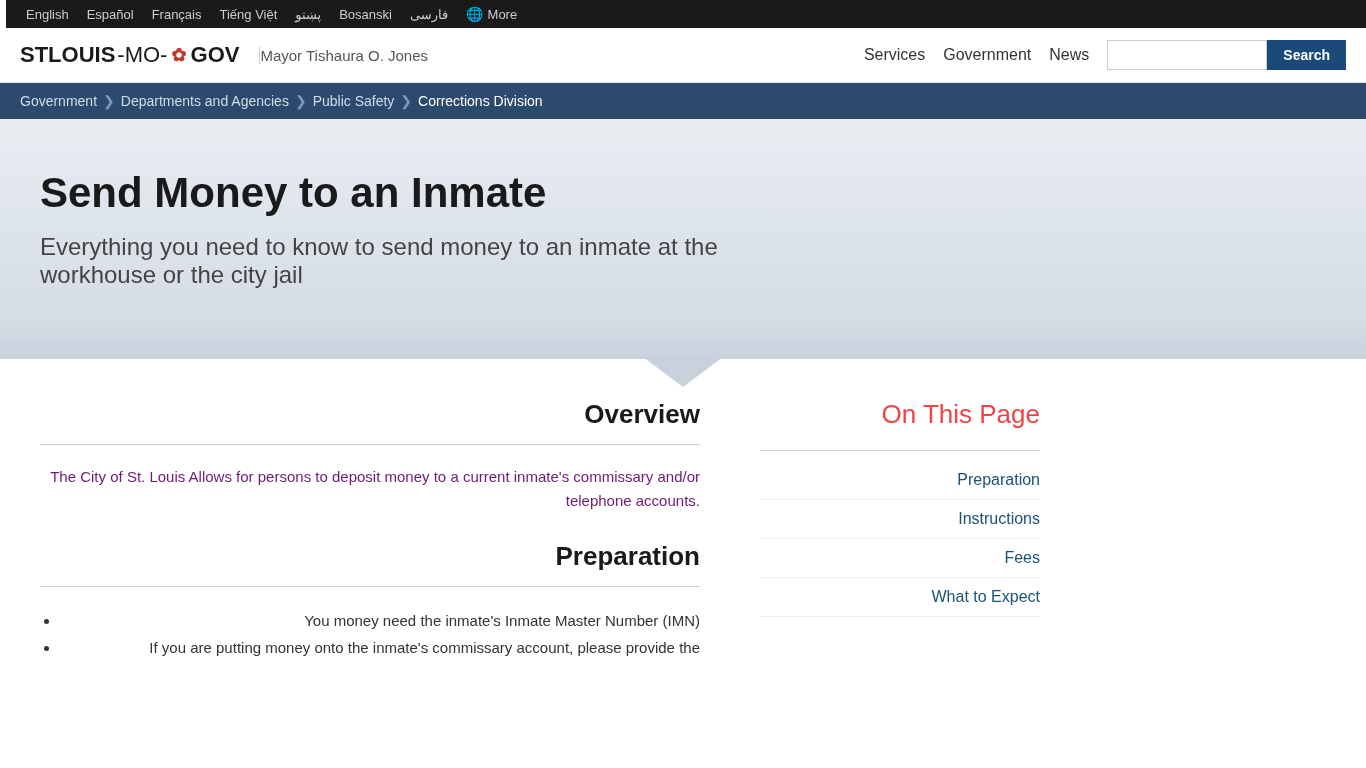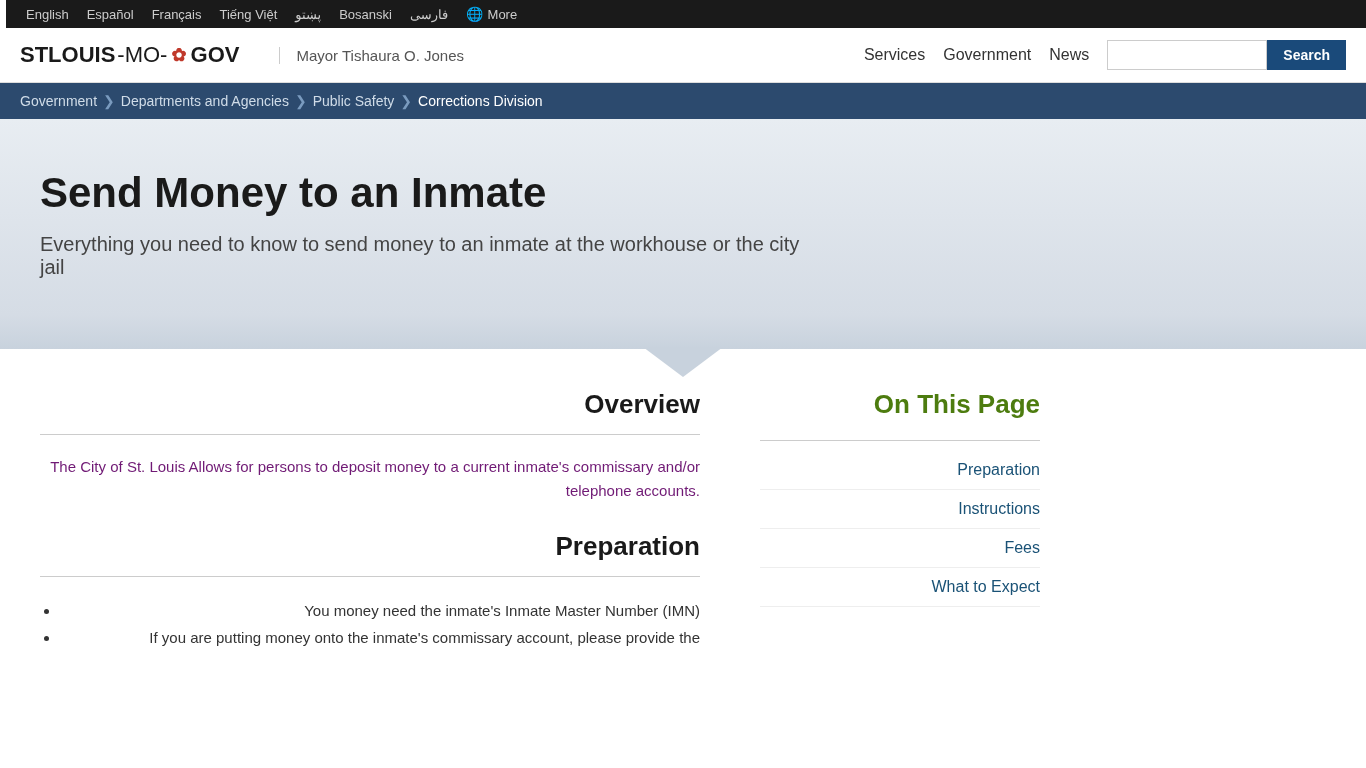--- a/index.html
+++ b/index.html
@@ -51,22 +51,21 @@
     #logo .regular-part { font-weight: 400; }
     #logo .fleur {
       color: #c0392b;
       font-size: 18px;
       margin: 0 2px;
     }
     #mayor-name {
       color: #555;
       font-size: 15px;
       border-left: 1px solid #ccc;
-      padding-left: 16px;
-      margin-left: 20px;
+      margin-left: 0;
     }
     #main-nav {
       margin-left: auto;
       display: flex;
       align-items: center;
       gap: 18px;
     }
     #main-nav a {
       color: #333;
       text-decoration: none;
@@ -123,21 +122,21 @@
       position: relative;
     }
     #hero h1 {
       font-size: 42px;
       font-weight: 900;
       color: #1a1a1a;
       margin-bottom: 16px;
       max-width: 800px;
     }
     #hero .subtitle {
-      font-size: 20px;
+      font-size: 24px;
       color: #444;
       max-width: 780px;
     }
     
     #hero::after {
       content: '';
       position: absolute;
       bottom: -28px;
       left: 50%;
       transform: translateX(-50%);
@@ -190,22 +189,22 @@
       color: #333;
     }
 
     
     #sidebar {
       width: 280px;
       flex-shrink: 0;
     }
     #on-this-page-title {
       font-size: 26px;
-      font-weight: 700;
-      color: #4d7c0f;
+      font-weight: 400;
+      color: #ef4444;
       margin-bottom: 20px;
     }
     #on-this-page-links {
       border-top: 1px solid #ccc;
       padding-top: 10px;
     }
     #on-this-page-links a {
       display: block;
       color: #1a5276;
       text-decoration: none;

